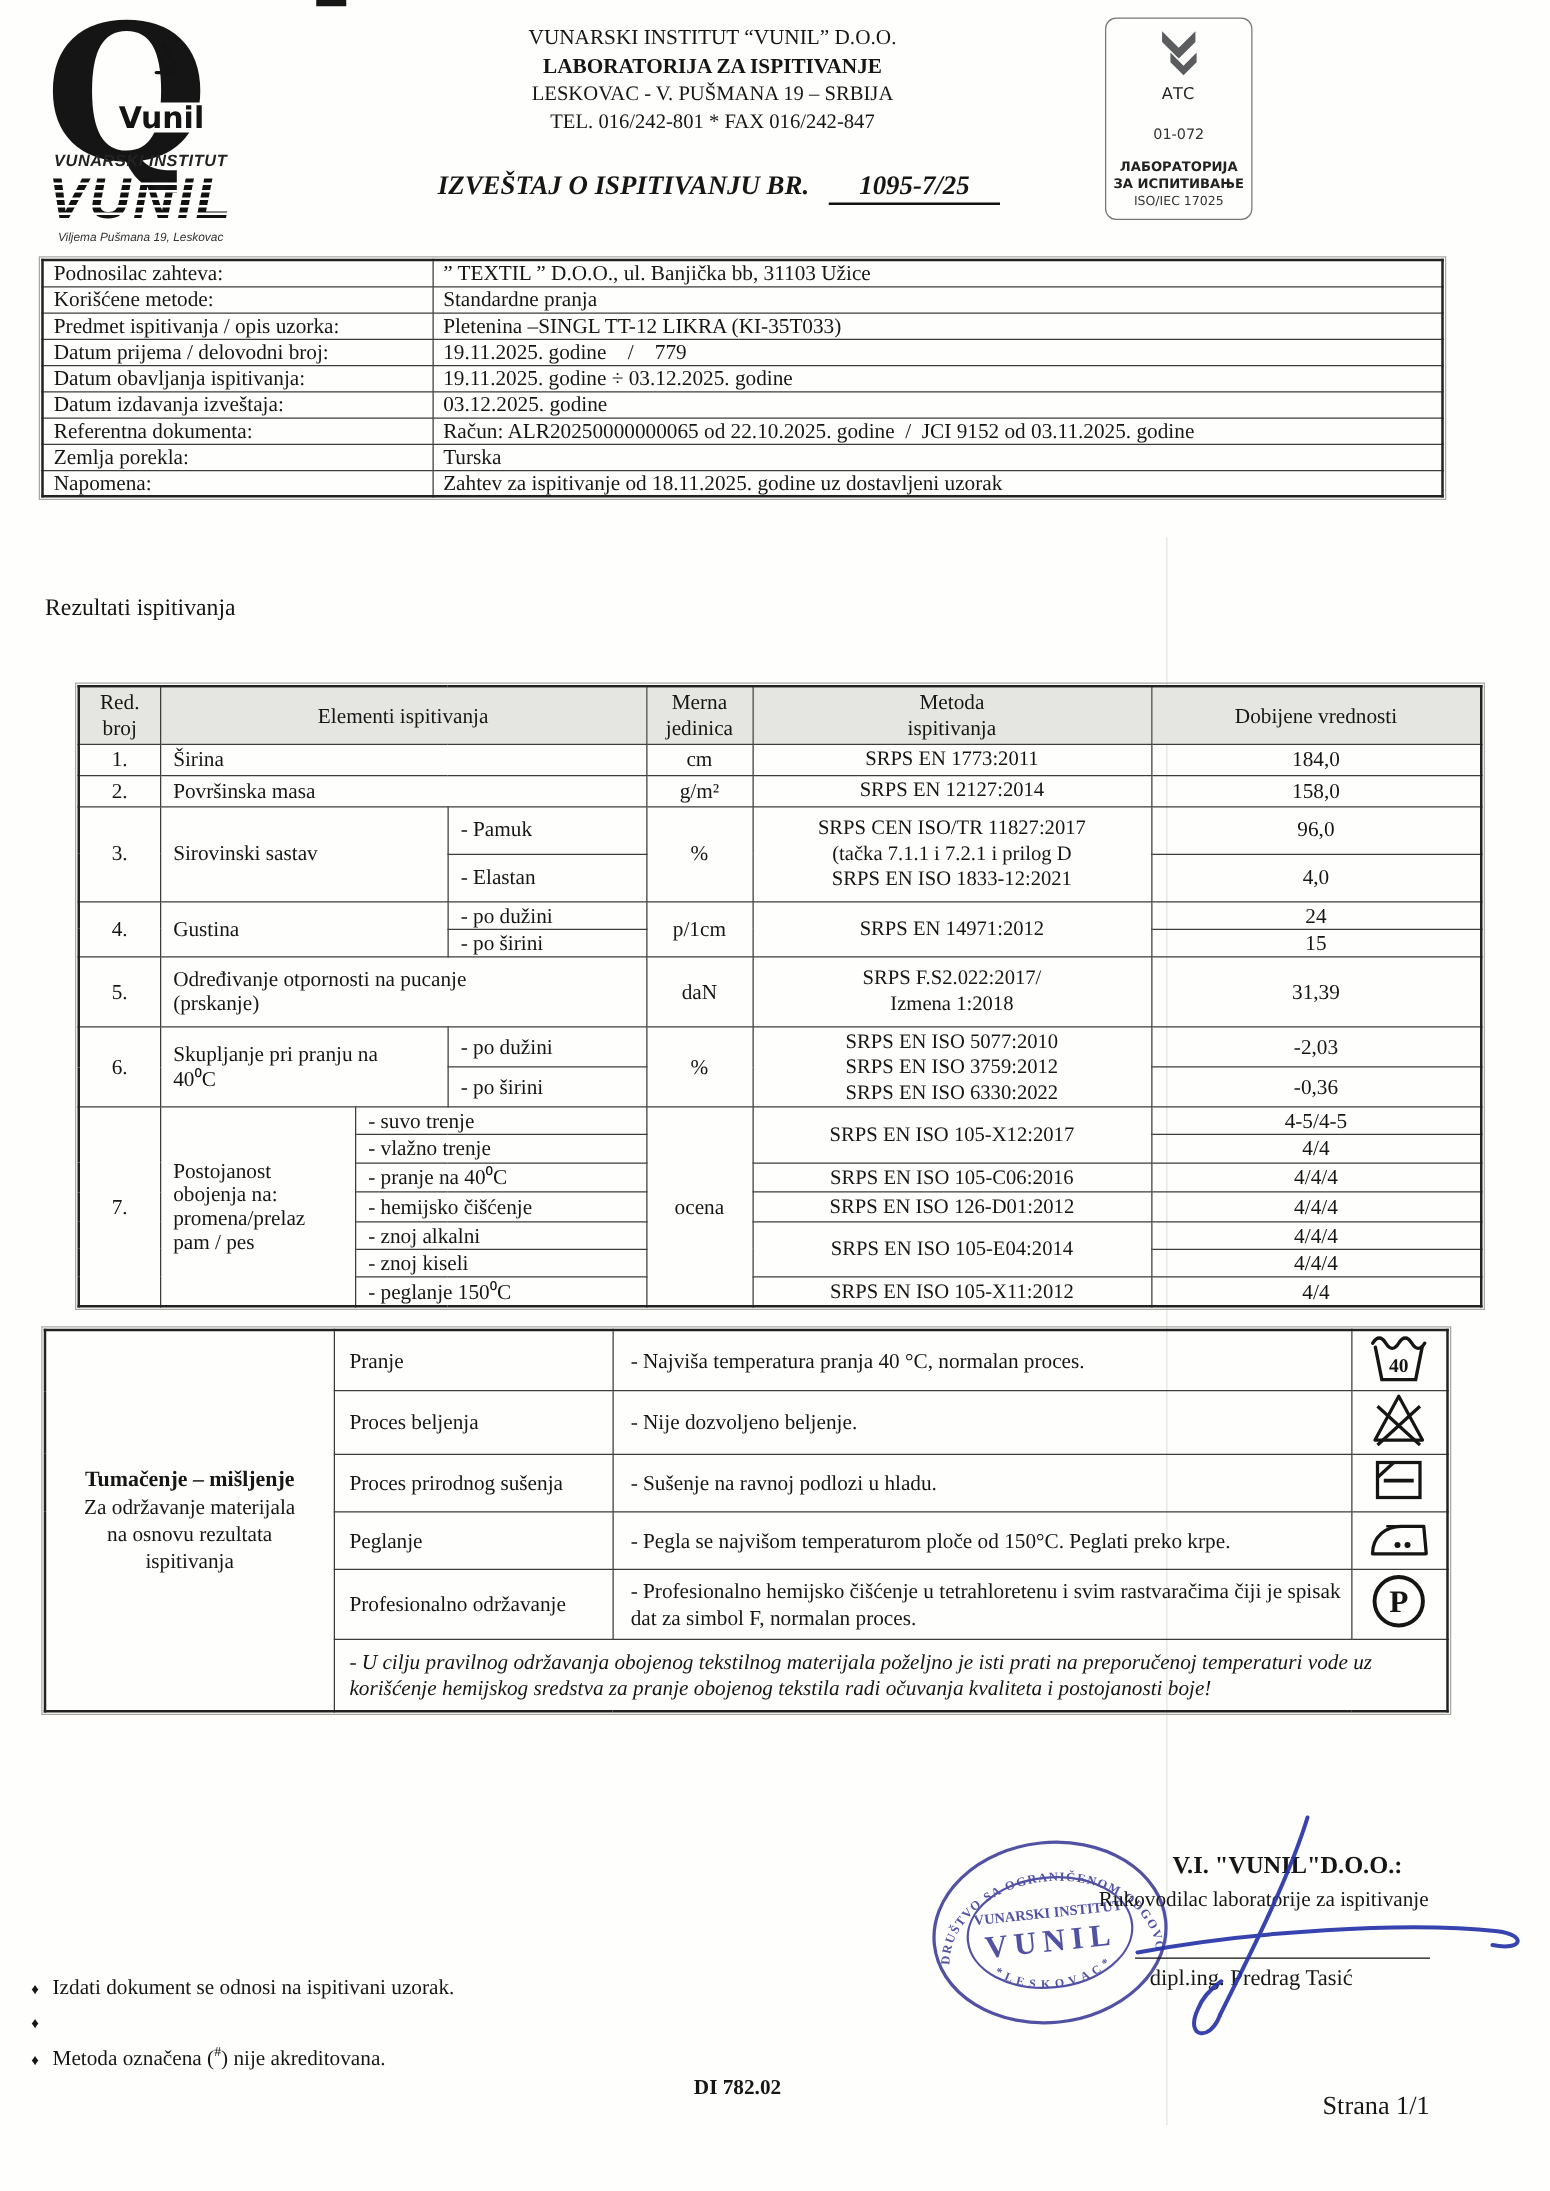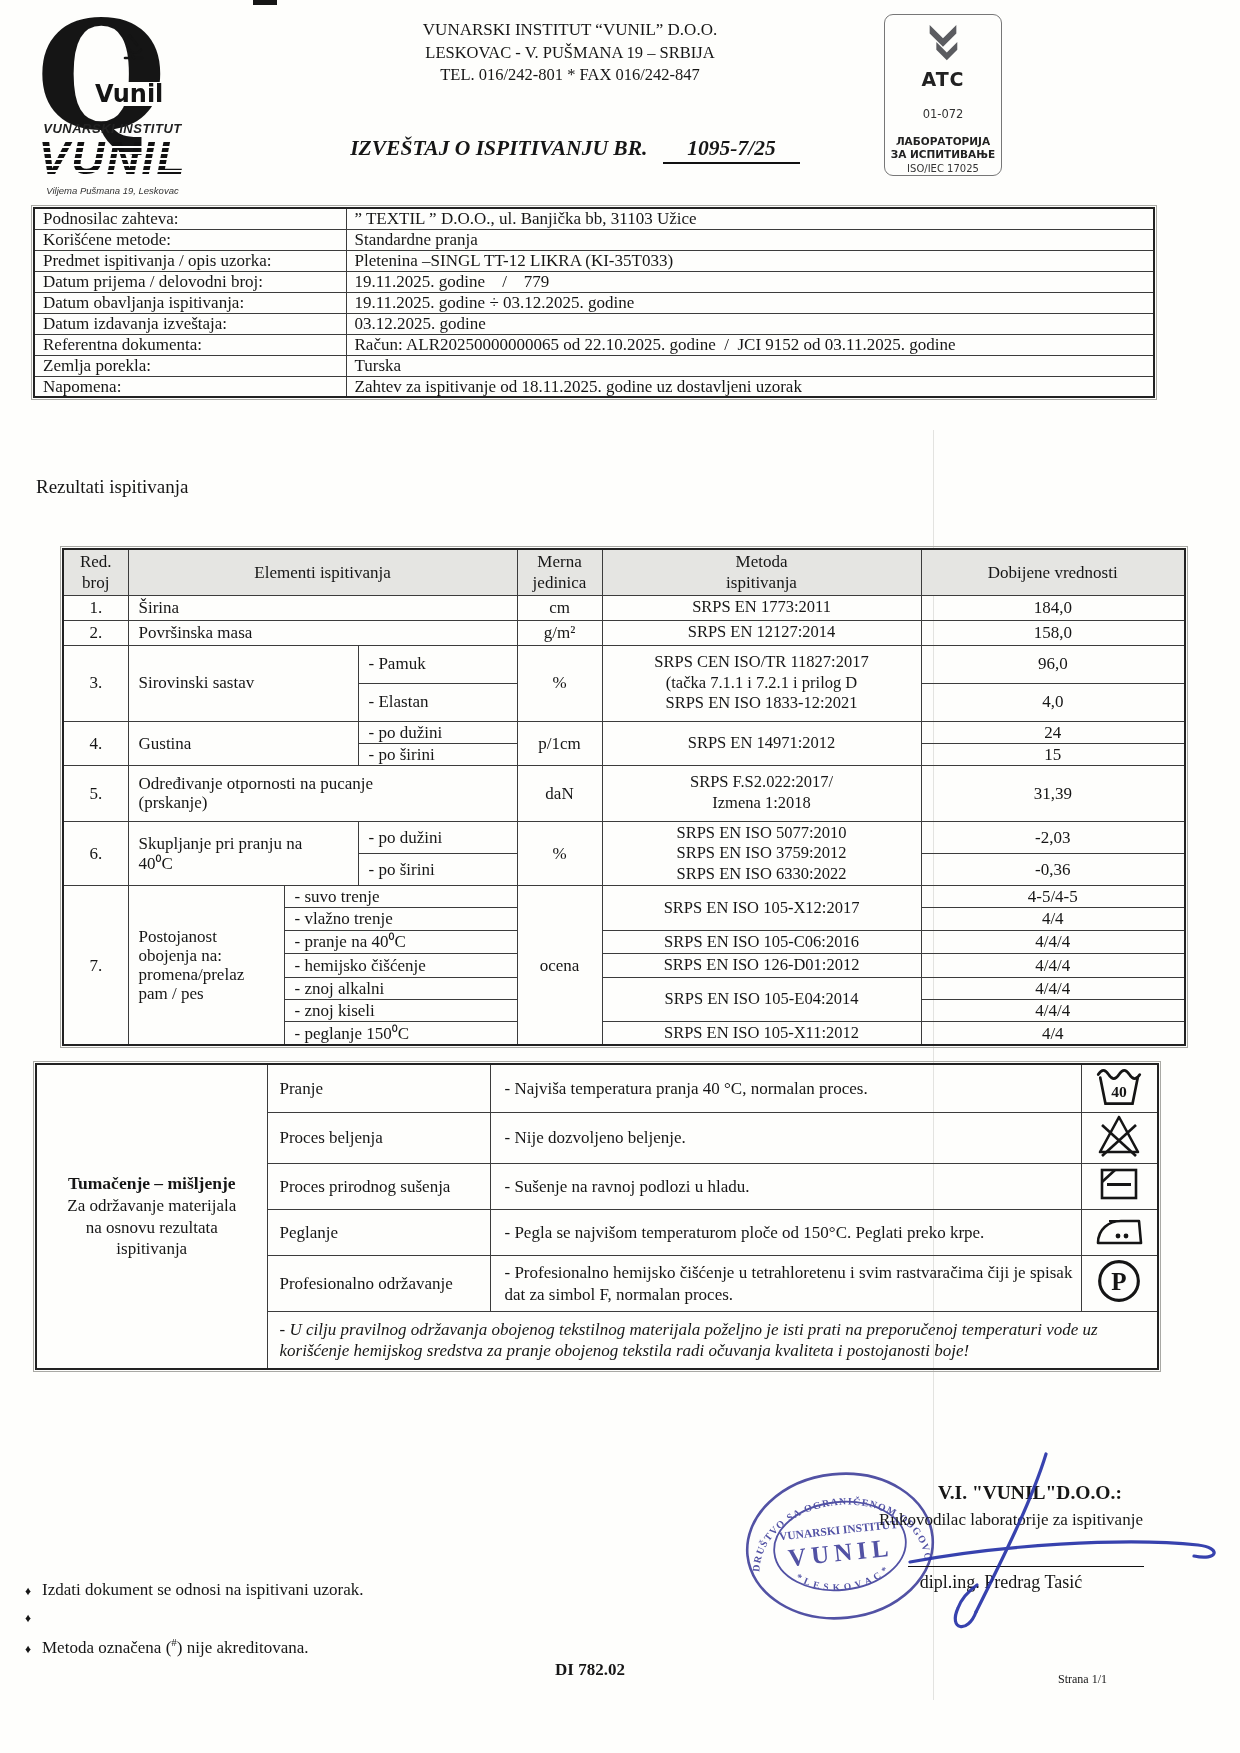--- a/index.html
+++ b/index.html
@@ -35,21 +35,21 @@
   .lab-name { font-size:17px; font-weight:bold; margin-bottom:2px; }
   .org-addr, .org-phone { font-size:16.5px; margin-bottom:2px; }
   .report-title-row { left:230px; top:136px; width:690px; text-align:center; }
   .report-title { font:italic bold 21.5px "Liberation Serif", serif; }
   .report-number { font:italic bold 21.5px "Liberation Serif", serif;
                    border-bottom:2.5px solid #111; padding:0 24px 1px; margin-left:12px; display:inline-block; }
 
   .atc-badge { left:884px; top:14px; width:118px; height:162px; border:1.5px solid #777;
                border-radius:9px; text-align:center; font-family:"DejaVu Sans", sans-serif; color:#333; }
   .atc-badge svg { margin-top:9px; }
-  .atc-name { font-size:19px; font-weight:bold; letter-spacing:1px; color:#222; }
+  .atc-name { font-size:13px; font-weight:normal; letter-spacing:1px; color:#222; }
   .atc-number { font-size:11.5px; margin-top:17px; }
   .atc-lab { font-size:10.5px; font-weight:bold; margin-top:14px; line-height:1.25; color:#222; }
   .atc-std { font-size:10px; margin-top:2px; }
 
   
   table { border-collapse:collapse; table-layout:fixed; }
   td, th { border:1px solid #3c3c3c; font-weight:normal; vertical-align:middle; overflow:hidden; }
   .tbl { border:2px solid #222; outline:1px solid #a9a9a4; outline-offset:1.5px; background:transparent; }
 
   .info-table { left:33px; top:207px; width:1120px; }
@@ -93,21 +93,21 @@
   .sig-role { left:858px; top:1510px; width:306px; text-align:center; font-size:17px; }
   .sig-line { left:908px; top:1566px; width:236px; border-top:1.6px solid #111; }
   .sig-name { left:880px; top:1572px; width:242px; text-align:center; font-size:18px; }
 
   
   .notes { left:14px; top:1580px; width:760px; }
   .note { display:flex; align-items:baseline; margin-bottom:10.5px; font-size:17px; }
   .note .bullet { width:28px; text-align:center; font-size:12px; flex:0 0 28px; }
   sup.hash { font-size:11px; }
   .doc-code { left:470px; top:1660px; width:240px; text-align:center; font-size:17px; font-weight:bold; }
-  .page-num { left:1058px; top:1672px; width:150px; font-size:12px; }
+  .page-num { left:1058px; top:1672px; width:150px; font-size:21px; }
 
   svg text { font-family:"Liberation Serif", serif; }
 </style>
 </head>
 <body>
 
 <div class="page">
 
   <div class="abs artifact-top"></div>
   <div class="abs fold-line"></div>
@@ -133,20 +133,21 @@
     <div class="brand-stripe" style="top:12px"></div>
     <div class="brand-stripe" style="top:18px"></div>
     <div class="brand-stripe" style="top:24px"></div>
     <div class="brand-stripe" style="top:30px"></div>
     <div class="brand-stripe" style="top:36px"></div>
   </div>
   <div class="abs logo-addr">Viljema Pušmana 19, Leskovac</div>
 
   <div class="abs head-center">
     <div class="org-name">VUNARSKI INSTITUT “VUNIL” D.O.O.</div>
+    <div class="lab-name">LABORATORIJA ZA ISPITIVANJE</div>
     <div class="org-addr">LESKOVAC - V. PUŠMANA 19 – SRBIJA</div>
     <div class="org-phone">TEL. 016/242-801 * FAX 016/242-847</div>
   </div>
 
   <div class="abs report-title-row">
     <span class="report-title">IZVEŠTAJ O ISPITIVANJU BR.</span>
     <span class="report-number">1095-7/25</span>
   </div>
 
   <div class="abs atc-badge">

